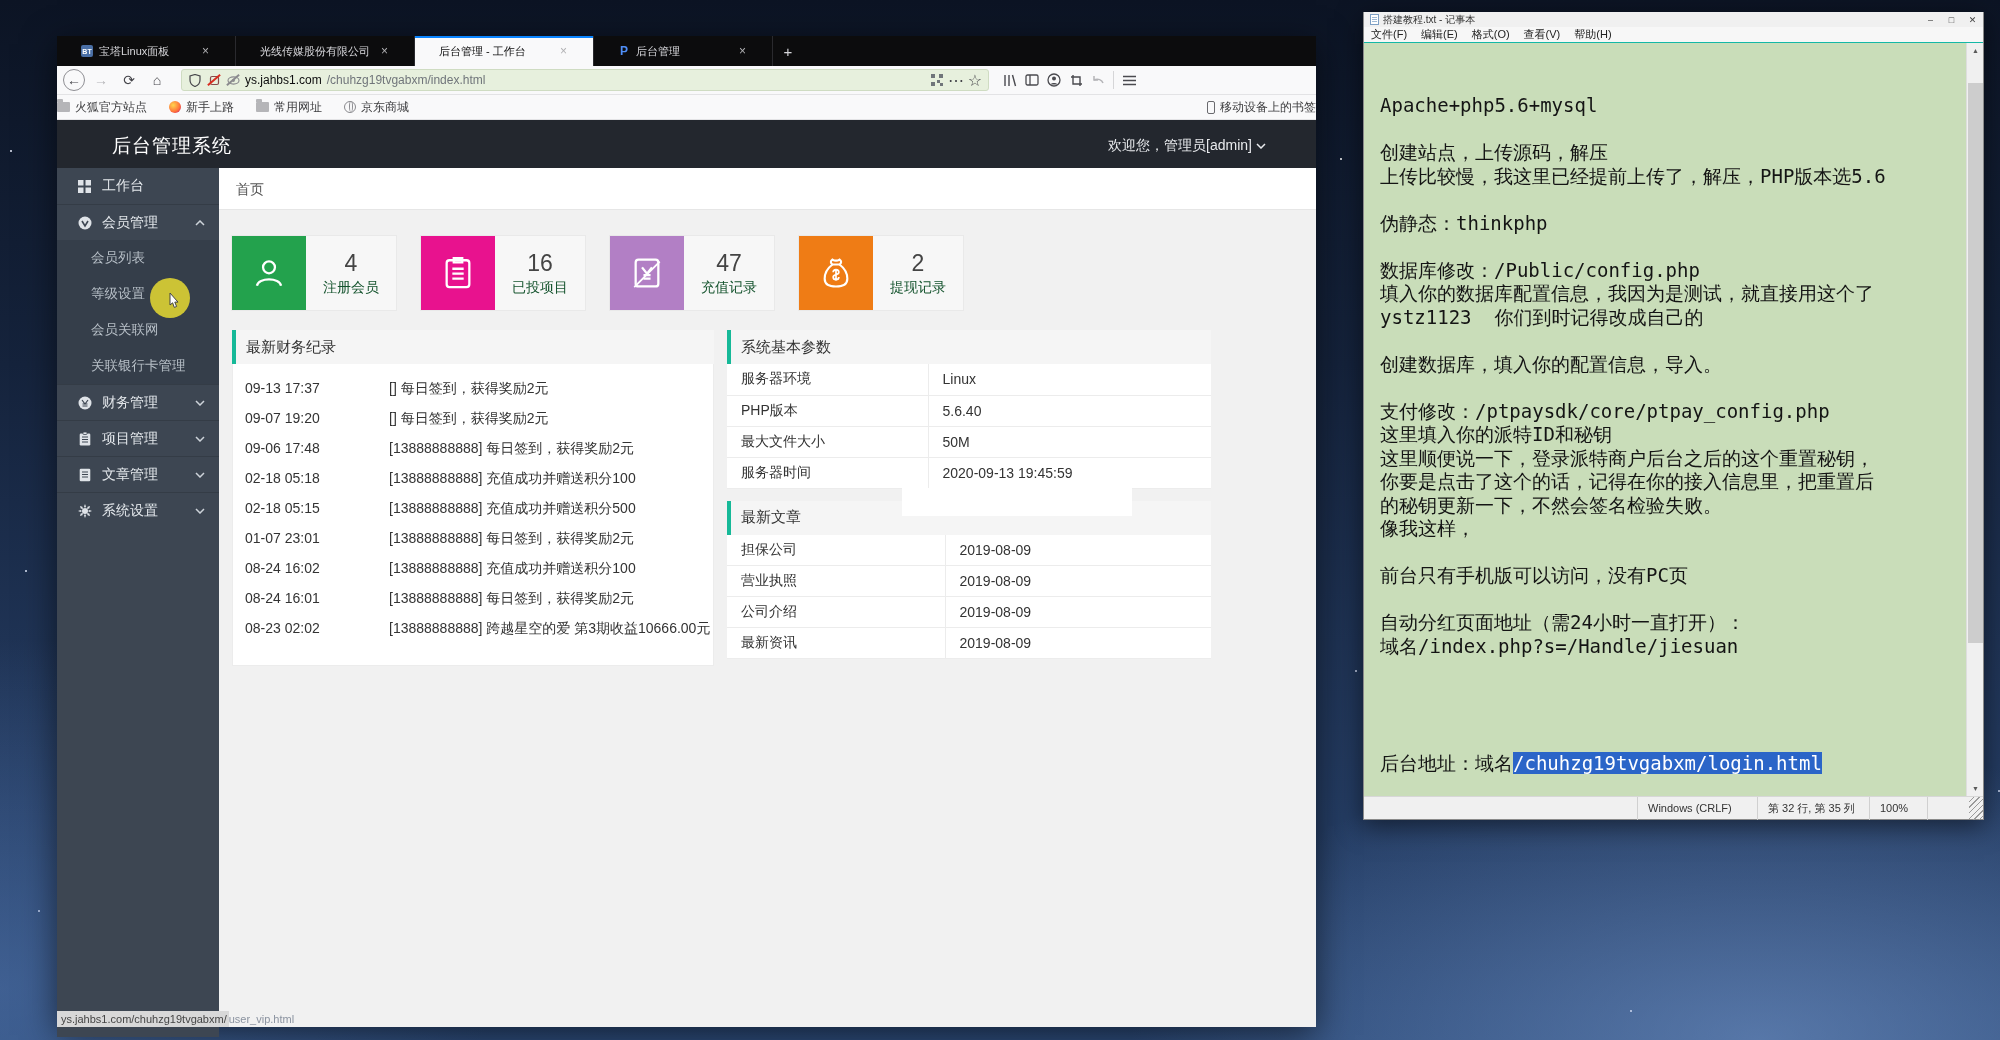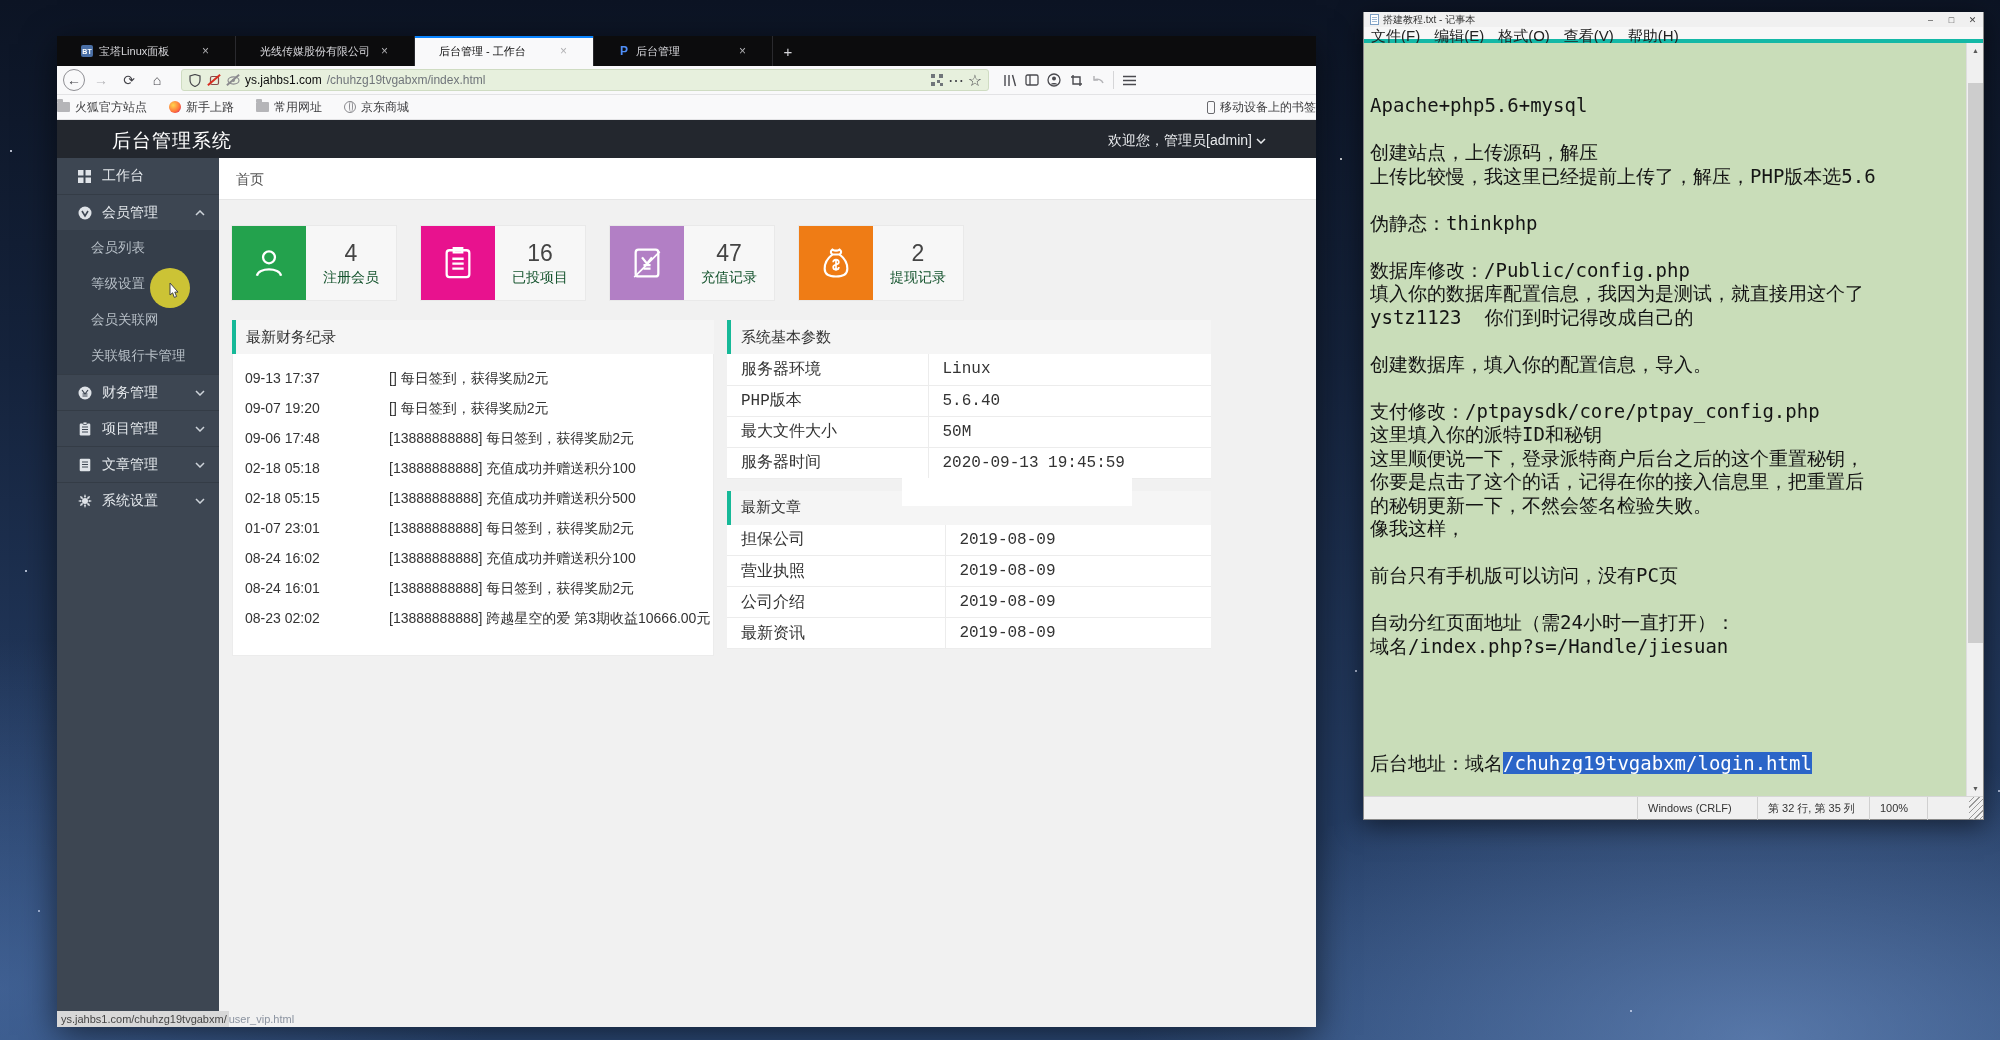--- a/index.html
+++ b/index.html
@@ -56,21 +56,21 @@
   .bm-spacer { flex:1; }
   .folder { width:13px; height:10px; background:#b5b5b8; border-radius:1px; position:relative; }
   .folder::before { content:""; position:absolute; top:-3px; left:0; width:6px; height:3px; background:#b5b5b8; border-radius:1px 1px 0 0; }
   .ffox { width:12px; height:12px; border-radius:50%; background:radial-gradient(circle at 35% 35%, #ffd54d, #ff7139 60%, #b5007f); }
   .globe { width:12px; height:12px; border-radius:50%; border:1.5px solid #8a8a8e; position:relative; }
   .globe::before { content:""; position:absolute; left:4px; top:-1px; width:2px; height:11px; border-left:1px solid #8a8a8e; border-right:1px solid #8a8a8e; border-radius:50%; }
   .phone { width:8px; height:13px; border:1.5px solid #6a6a6e; border-radius:2px; }
 
   
   .page { height:907px; position:relative; background:#f1f1f1; }
-  .admin-header { height:38px; background:#23272e; color:#fff; display:flex; align-items:center; padding:4px 50px 0 55px; }
+  .admin-header { height:48px; background:#23272e; color:#fff; display:flex; align-items:center; padding:4px 50px 0 55px; }
   .brand { font-size:19px; letter-spacing:1px; }
   .welcome { margin-left:auto; font-size:14px; color:#e8eaed; display:flex; align-items:center; gap:4px; }
   .admin-body { display:flex; height:869px; }
   .sidebar { width:162px; background:#3d4652; position:relative; flex:0 0 auto; }
   .s-item { height:36px; display:flex; align-items:center; padding:0 14px 0 20px; color:#e3e7eb; font-size:14px; gap:10px;
     border-top:1px solid rgba(0,0,0,.14); }
   .s-item:first-child { border-top:none; }
   .s-item .chev { margin-left:auto; color:#cdd3d9; }
   .s-sub { background:#353e4a; }
   .s-sub .s-item { padding-left:34px; color:#b7bfc7; border-top:none; font-size:13.5px; }
@@ -91,42 +91,42 @@
   .panels { display:flex; margin:20px 0 0 13px; gap:13px; align-items:flex-start; }
   .panel-h { height:34px; background:#f5f5f5; display:flex; align-items:center; font-size:15px; color:#333; }
   .panel-h .accent { width:4px; height:34px; margin-right:10px; flex:0 0 auto; }
   .fin { width:482px; }
   .fin-body { background:#fff; height:302px; padding:16px 0 0 12px; border:1px solid #ececec; border-top:none; }
   .fin-row { height:30px; display:flex; font-size:14px; color:#333;gap:48px; }
   .fin-row .ftime { width:82px; flex:0 0 auto; }
   .fin-row .ftext { padding-left:14px; }
   .rightcol { width:484px; position:relative; }
   table.kv { width:100%; border-collapse:collapse; background:#fff; }
-  table.kv td { height:31px; font-size:16px; color:#333; border-bottom:1px solid #ececec; padding-left:14px;font-family:Liberation Mono, monospace; }
+  table.kv td { height:31px; font-size:14px; color:#333; border-bottom:1px solid #ececec; padding-left:14px; }
   table.kv td.k { width:201px; border-right:1px solid #ececec; }
   table.kv2 td.k { width:218px; }
   .gap12 { height:12px; }
   .white-overlay { position:absolute; left:175px; top:158px; width:230px; height:28px; background:#fff; z-index:4; }
   .status-tip { position:absolute; left:0; bottom:0; font-size:11px; height:16px; line-height:16px; z-index:6; white-space:nowrap; }
   .status-tip .strong { background:#d8d8d8; color:#444; padding:0 2px 0 4px; display:inline-block; height:16px; }
   .status-tip .faint { color:#8b93a0; }
 
   
   .notepad { position:absolute; left:1363px; top:12px; width:621px; height:808px; background:#f0f0f0; z-index:3;
     border:1px solid #8a8a8a; border-top:none; box-shadow:0 6px 24px rgba(0,0,0,.5); display:flex; flex-direction:column; }
   .np-title { height:15px; display:flex; align-items:center; padding:0 0 0 6px; font-size:10px; color:#333; background:#f0f0f0; gap:4px; }
   .np-doc { width:9px; height:11px; background:#fff; border:1px solid #7d9fc4; position:relative; flex:0 0 auto; }
   .np-doc::before { content:""; position:absolute; left:1px; top:2px; width:5px; height:1px; background:#9db8d4; box-shadow:0 2px #9db8d4, 0 4px #9db8d4; }
   .np-ctrl { margin-left:auto; display:flex; }
   .np-ctrl span { width:21px; text-align:center; font-size:9px; color:#444; }
-  .np-menu { height:16px; display:flex; gap:0; background:#f7f7f7; font-size:15px; color:#222;
-    border-bottom:4px solid #14b8a6; }
+  .np-menu { height:16px; display:flex; gap:0; background:#f7f7f7; font-size:11px; color:#222;
+    border-bottom:1px solid #14b8a6; }
   .np-menu span { padding:0 7px; }
   .np-body { flex:1; position:relative; background:#c9ddb9; overflow:hidden; }
-  .np-text { position:absolute; left:0; top:0; right:17px; bottom:0; padding:4px 0 0 6px;
+  .np-text { position:absolute; left:0; top:0; right:17px; bottom:0; padding:4px 0 0 16px;
     font-family:"DejaVu Sans Mono", monospace; font-size:19px; line-height:23.5px; color:#141414; white-space:pre; }
   .np-text pre { font:inherit; height:611px; overflow:hidden; }
   .np-line { height:23.5px; }
   .np-sel { background:#2b65c8; color:#fff; }
   .np-scroll { position:absolute; right:0; top:0; bottom:0; width:17px; background:#f0f0f0; border-left:1px solid #dedede; }
   .np-scroll .arr { position:absolute; left:0; width:17px; height:15px; color:#5a5a5a; font-size:7px; text-align:center; line-height:15px; }
   .np-scroll .arr.up { top:0; }
   .np-scroll .arr.dn { bottom:0; }
   .np-thumb { position:absolute; left:1px; top:40px; width:15px; height:560px; background:#cdcdcd; }
   .np-status { height:23px; background:#f0f0f0; border-top:1px solid #d7d7d7; display:flex; align-items:center; font-size:11px; color:#333; }

